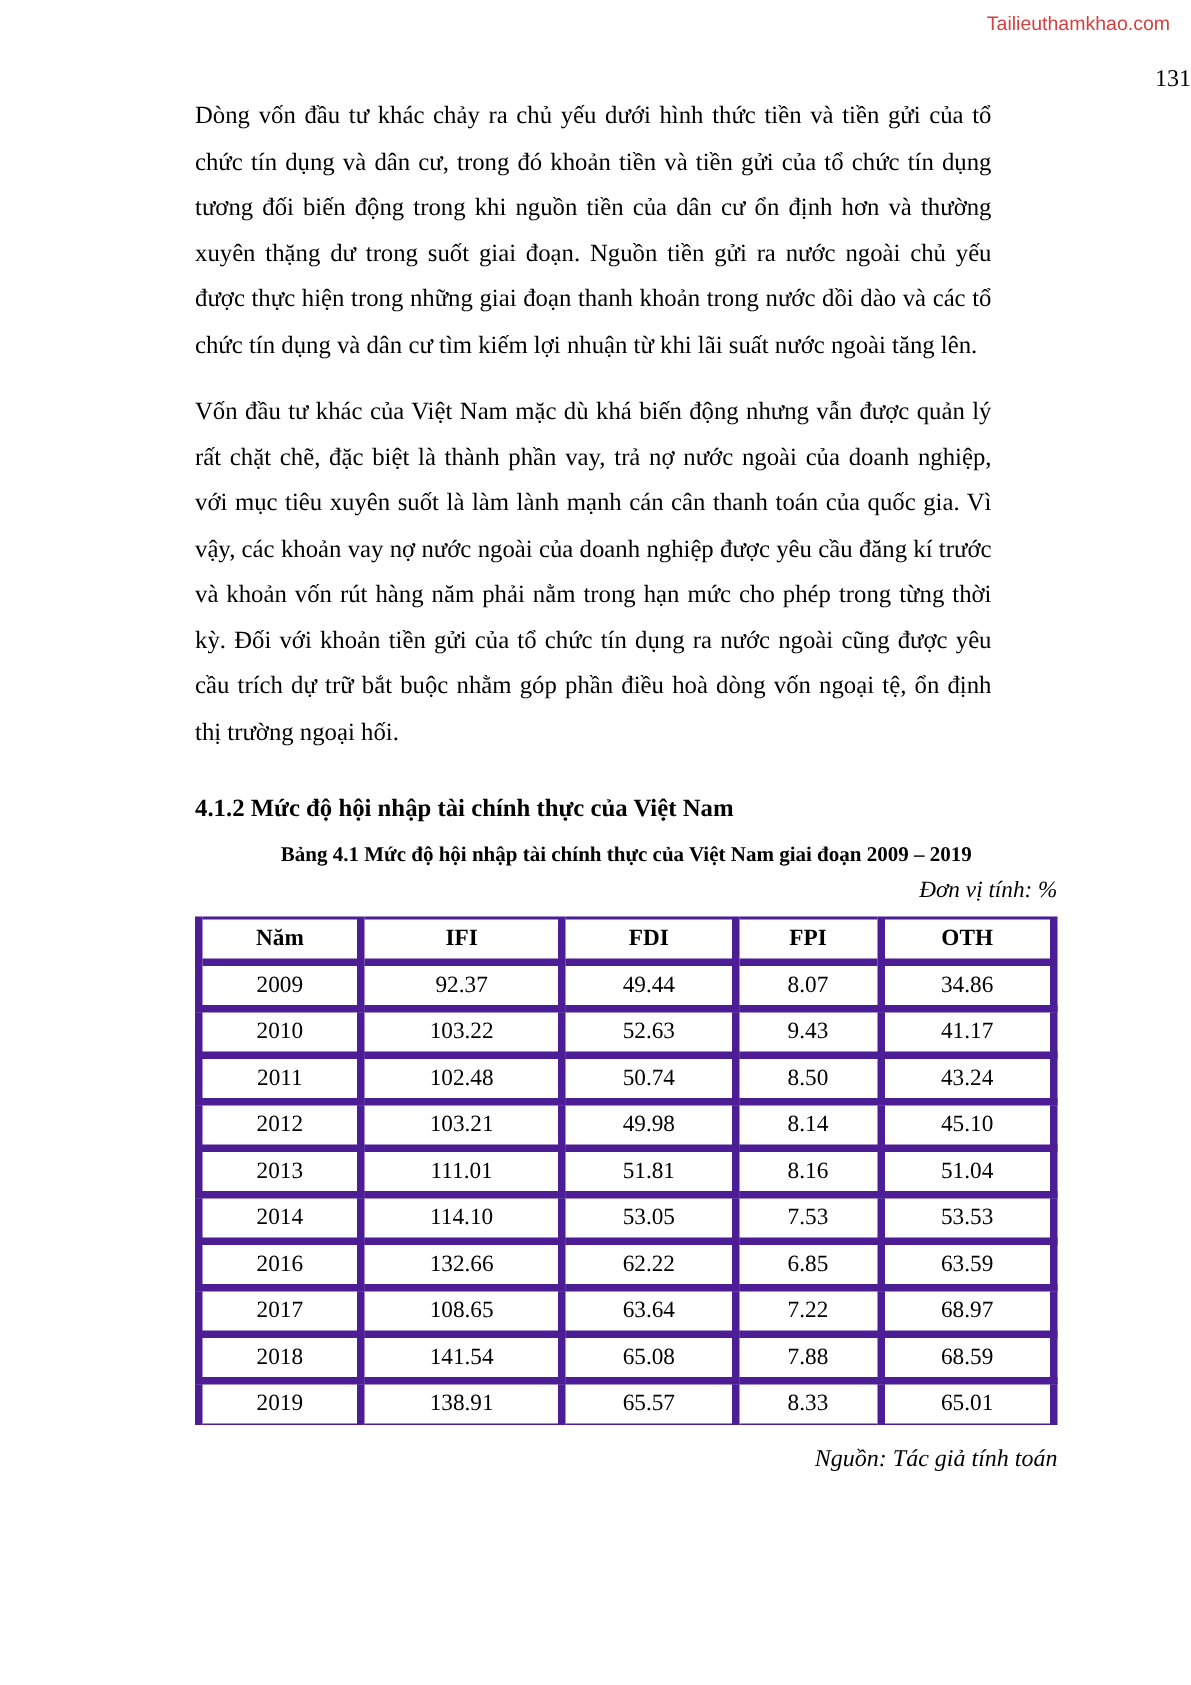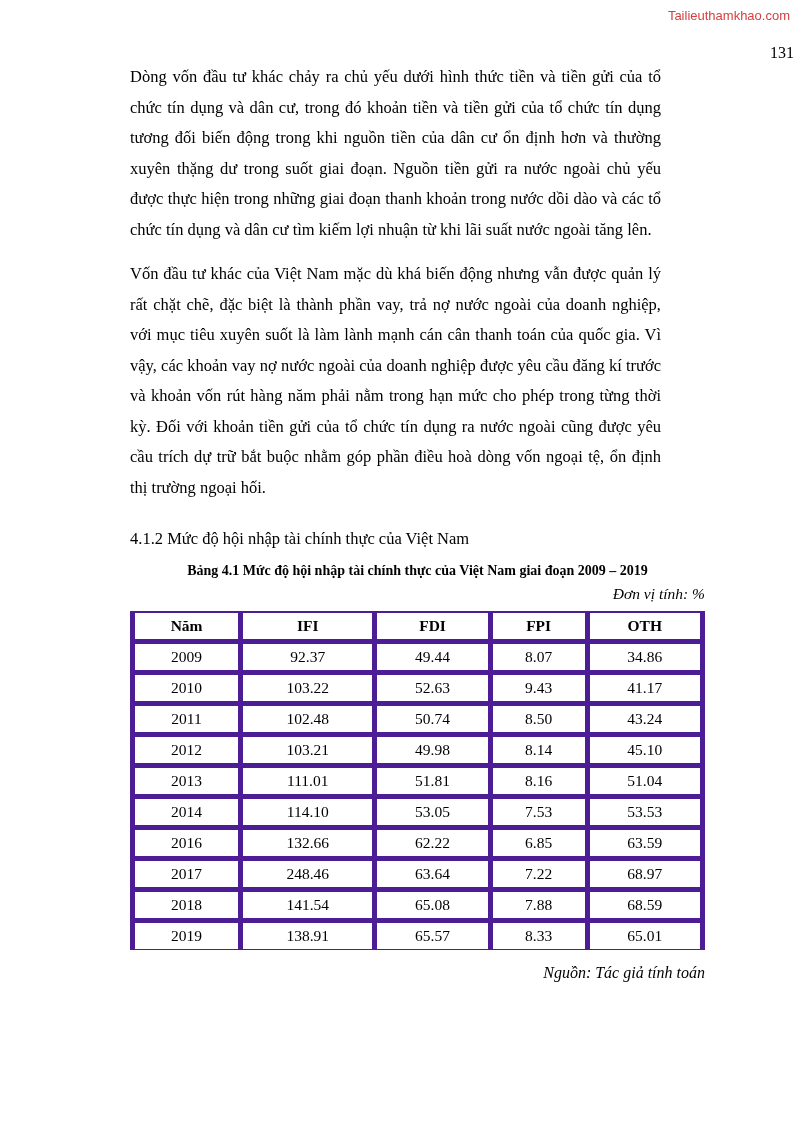--- a/index.html
+++ b/index.html
@@ -14,21 +14,21 @@
     margin: 0 auto;
     background: #ffffff;
     font-family: "Liberation Serif", "DejaVu Serif", serif;
     color: #000000;
     box-sizing: border-box;
     overflow: hidden;
   }
   .watermark {
     position: absolute;
     top: 8px;
-    right: 4px;
+    right: 14px;
     font-family: "Liberation Sans", sans-serif;
     font-size: 13px;
     color: #d43f3f;
   }
   .page-number {
     text-align: right;
     padding-top: 44px;
     font-size: 16px;
   }
   .content {
@@ -38,21 +38,21 @@
     margin: 0 44px 14px 0; 
     font-size: 16.5px;
     line-height: 1.85;
     text-align: justify;
   }
   .body-paragraph.first {
   }
   .section-heading {
     margin: 26px 0 10px 0;
     font-size: 16.5px;
-    font-weight: normal;
+    font-weight: bold;
   }
   .table-caption {
     margin: 14px 0 6px 0;
     text-align: center;
     font-size: 14px;
     font-weight: bold;
   }
   .unit-note {
     text-align: right;
     font-style: italic;
@@ -162,21 +162,21 @@
         </tr>
         <tr>
           <td>2016</td>
           <td>132.66</td>
           <td>62.22</td>
           <td>6.85</td>
           <td>63.59</td>
         </tr>
         <tr>
           <td>2017</td>
-          <td>248.46</td>
+          <td>108.65</td>
           <td>63.64</td>
           <td>7.22</td>
           <td>68.97</td>
         </tr>
         <tr>
           <td>2018</td>
           <td>141.54</td>
           <td>65.08</td>
           <td>7.88</td>
           <td>68.59</td>

